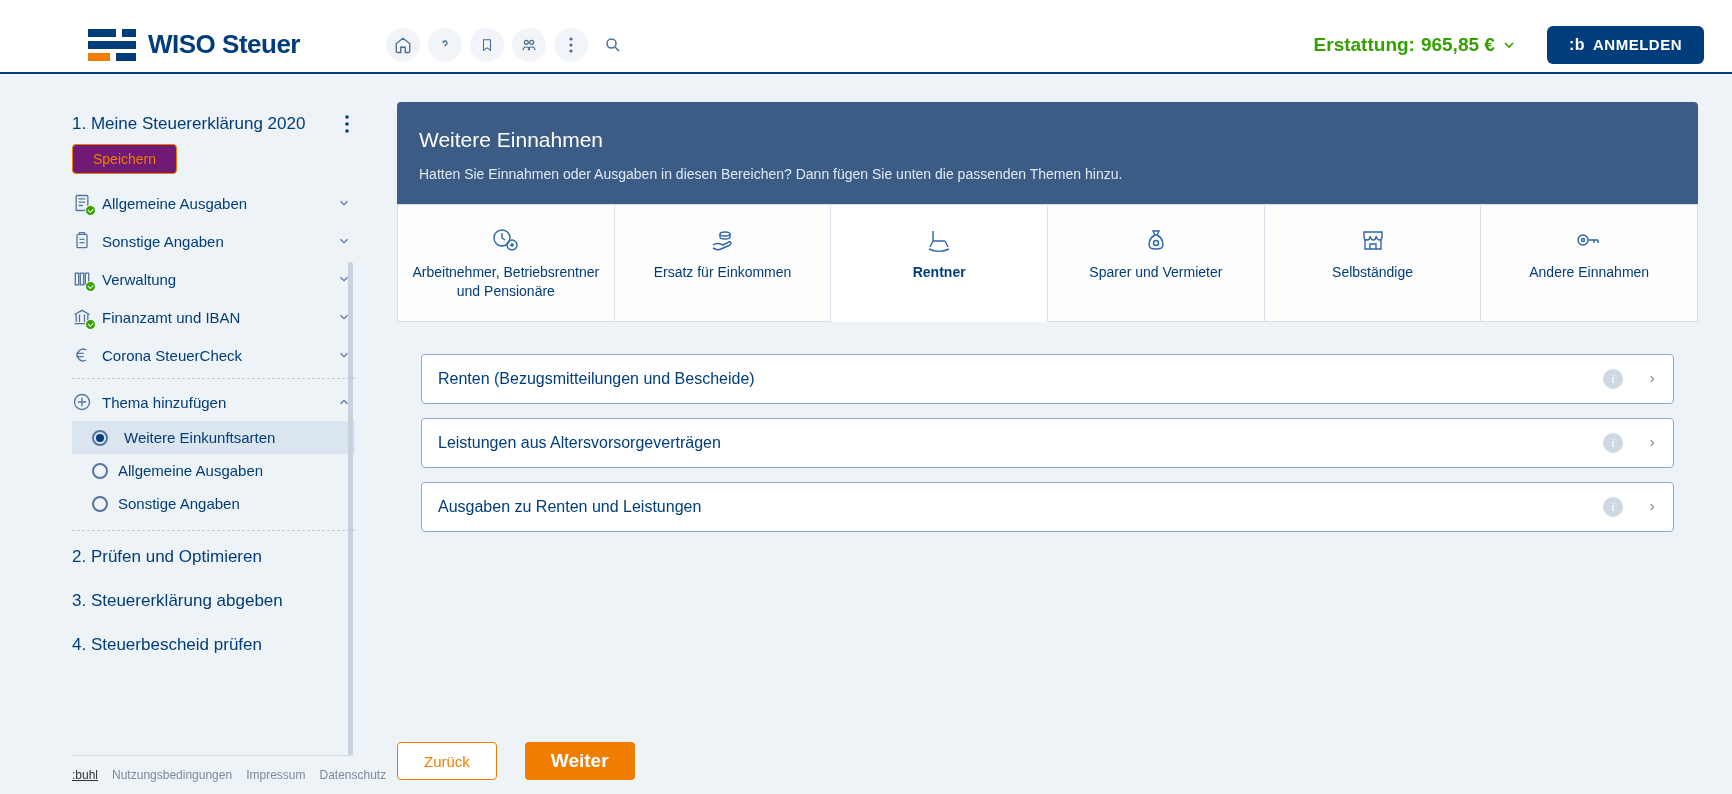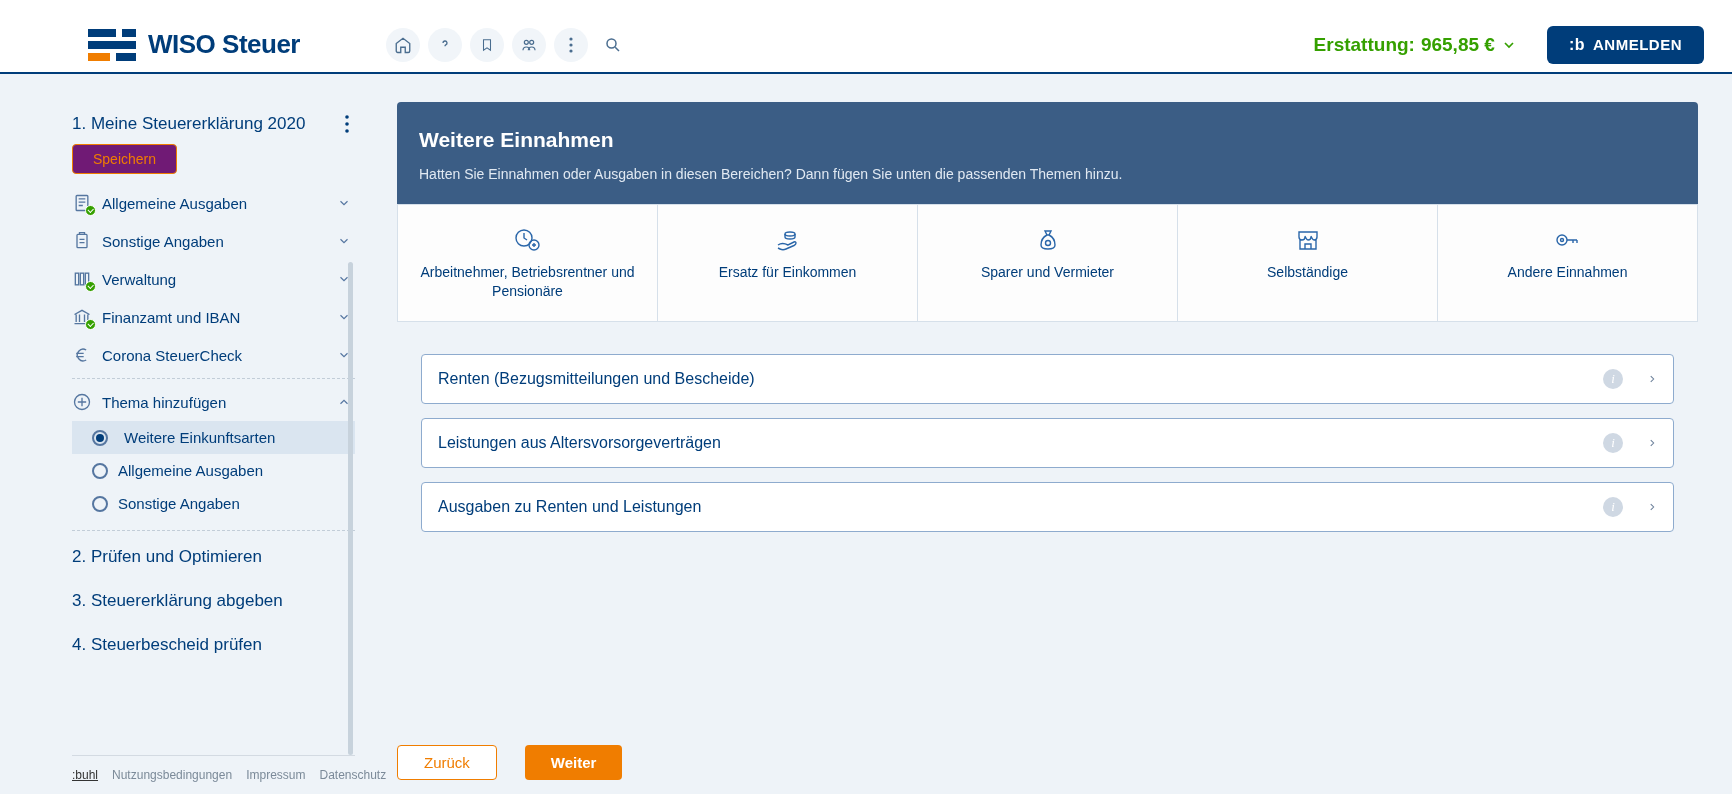--- a/index.html
+++ b/index.html
@@ -153,21 +153,21 @@
   .main {
     flex: 1; padding: 28px 34px 0 42px;
     display: flex; flex-direction: column;
     overflow: hidden;
   }
   .hero {
     background: #3b5d85; color: #fff;
     border-radius: 4px 4px 0 0;
     padding: 26px 22px 22px;
   }
-  .hero h1 { font-size: 21px; font-weight: 700; margin-bottom: 14px; }
+  .hero h1 { font-size: 21px; font-weight: 400; margin-bottom: 14px; }
   .hero p { font-size: 14px; color: #e1e9f2; }
 
   .tabs {
     display: flex; background: #fdfdfd;
   }
   .tab {
     flex: 1; padding: 22px 8px 20px;
     text-align: center; border: 1px solid #d6e0ea;
     border-left: none; cursor: pointer;
     display: flex; flex-direction: column; align-items: center; gap: 10px;
@@ -199,21 +199,21 @@
     margin-top: auto; padding: 14px 0;
     display: flex; gap: 28px;
   }
   .btn-back {
     border: 1.5px solid #f07d00; color: #f07d00; background: #fff;
     padding: 8px 26px; border-radius: 4px; font-size: 15px;
     cursor: pointer;
   }
   .btn-next {
     border: none; background: #f07d00; color: #fff;
-    padding: 8px 26px; border-radius: 4px; font-size: 15px; font-weight: 600;
+    padding: 8px 26px; border-radius: 4px; font-size: 19px; font-weight: 600;
     cursor: pointer;
   }
 
   svg { display: block; }
 </style>
 </head>
 <body>
 
 <div class="topbar">
   <div class="logo">
@@ -452,20 +452,28 @@
       <div class="tab">
         <span class="tab-icon">
           <svg width="28" height="26" viewBox="0 0 28 26" fill="none" stroke="currentColor" stroke-width="1.4">
               <path d="M4 18c3-2 6-2 10 0l6-3c1-.5 2 0 2 1s-1 2-2 2.5L12 22c-2 1-4 1-6 0l-2-1"></path>
               <ellipse cx="16" cy="7" rx="5" ry="2"></ellipse>
               <path d="M11 7v3c0 1 2 2 5 2s5-1 5-2V7"></path>
             </svg>
         </span>
         <span class="tab-label">Ersatz für Einkommen</span>
       </div>
+      <div class="tab active">
+        <span class="tab-icon">
+          <svg width="28" height="26" viewBox="0 0 28 26" fill="none" stroke="currentColor" stroke-width="1.4">
+              <path d="M8 4v10h12M8 14l-3 6M20 14l3 6M4 22c6 3 14 3 20 0"></path>
+            </svg>
+        </span>
+        <span class="tab-label">Rentner</span>
+      </div>
       <div class="tab">
         <span class="tab-icon">
           <svg width="28" height="26" viewBox="0 0 28 26" fill="none" stroke="currentColor" stroke-width="1.4">
               <path d="M11 4h6l-2 4h-2zM13 8h2c4 2 6 6 6 10 0 3-3 4-7 4s-7-1-7-4c0-4 2-8 6-10z"></path>
               <circle cx="14" cy="16" r="2.5"></circle>
             </svg>
         </span>
         <span class="tab-label">Sparer und Vermieter</span>
       </div>
       <div class="tab">

